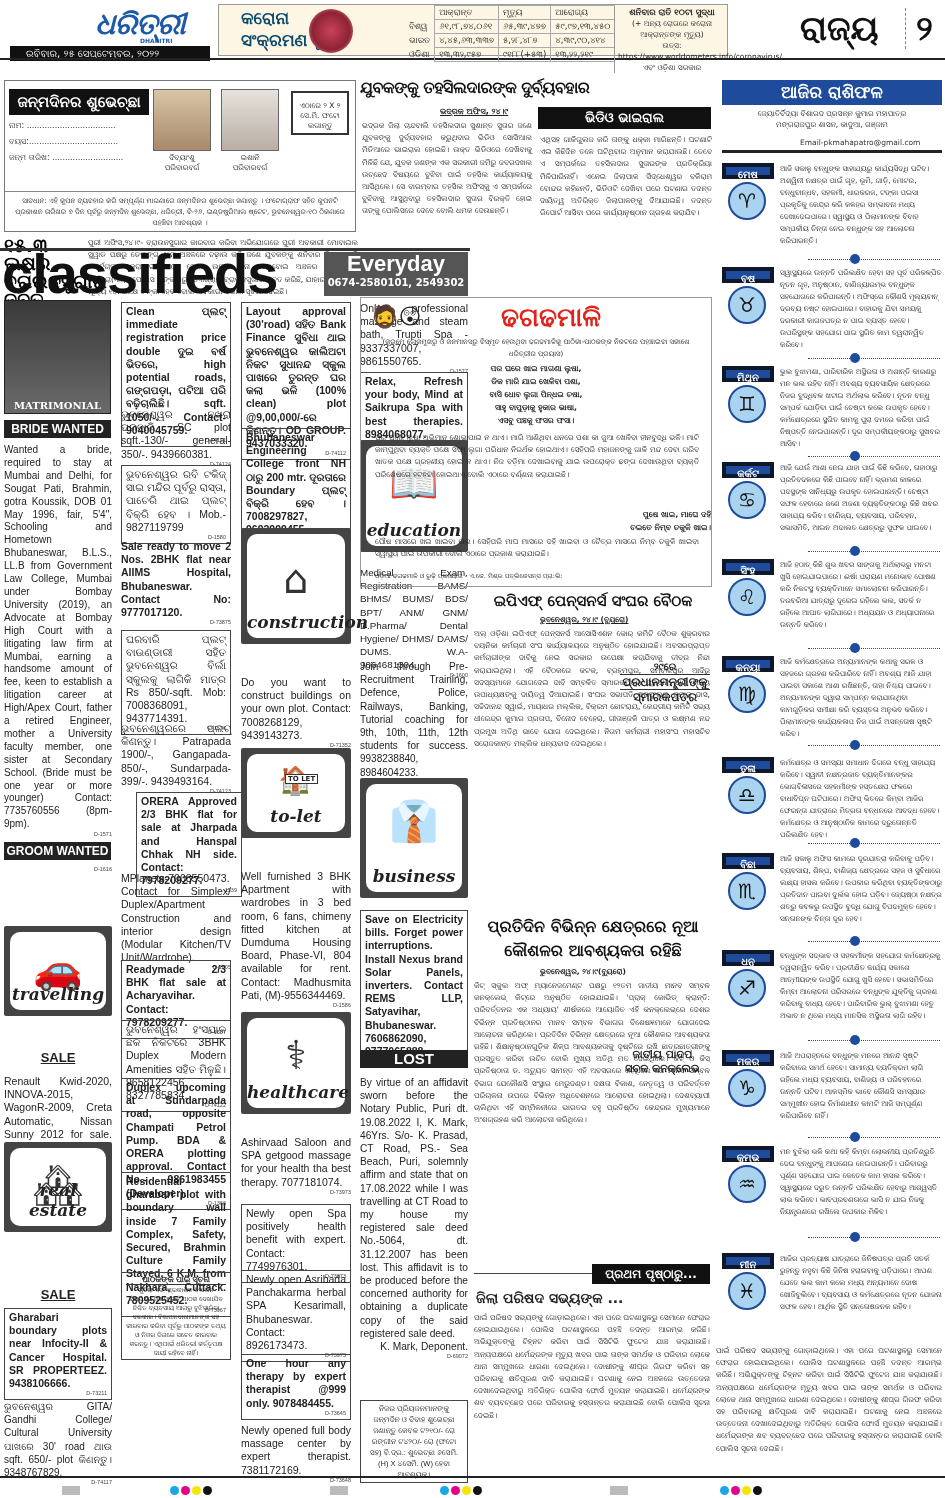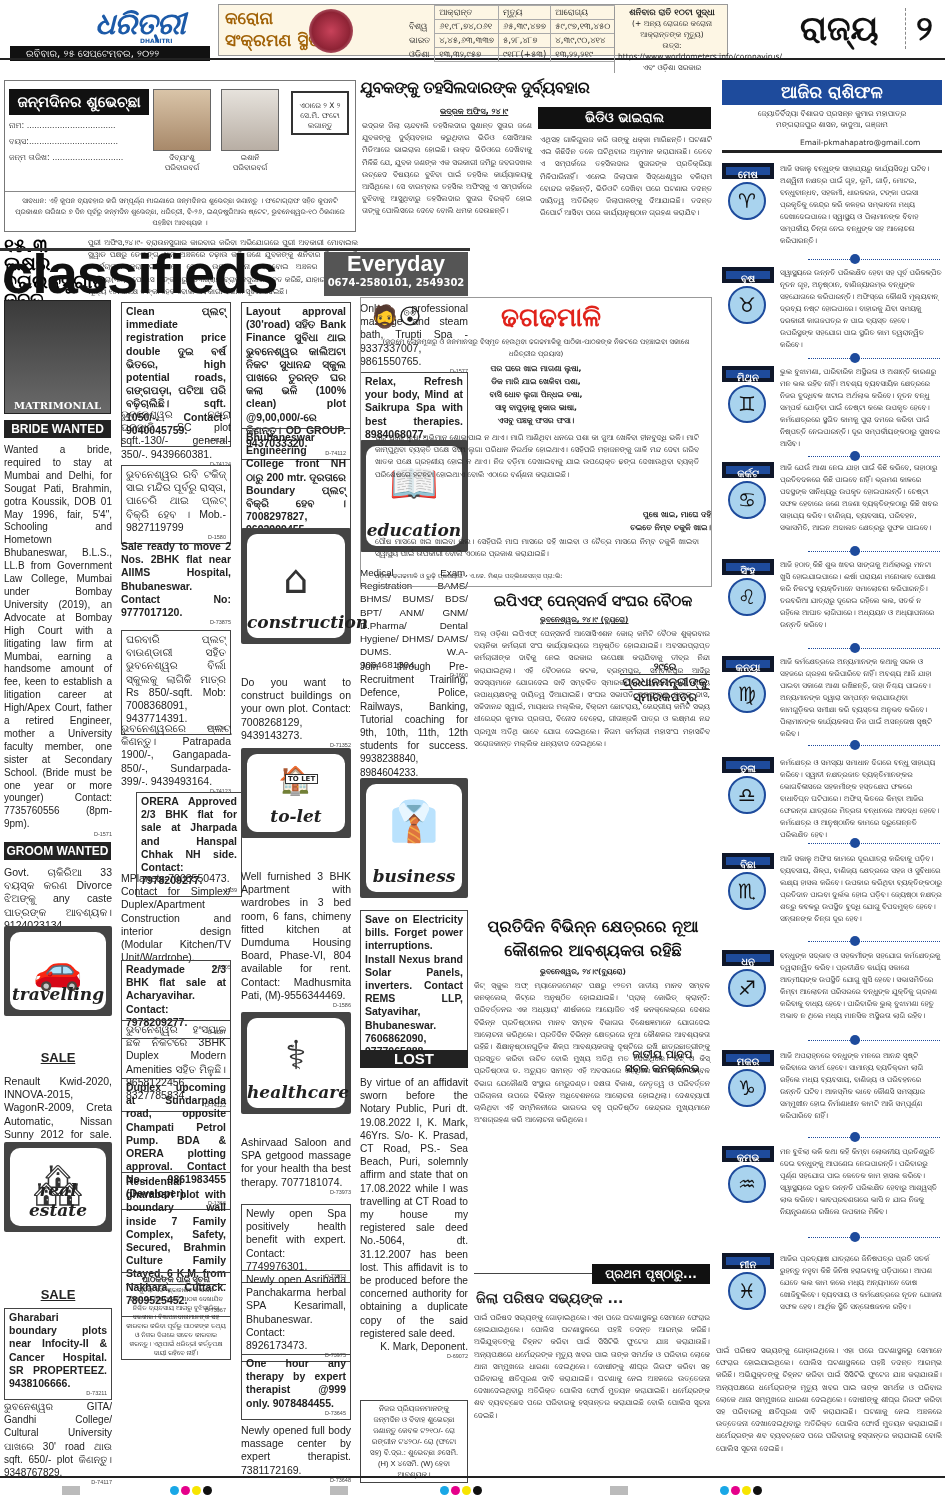--- a/index.html
+++ b/index.html
@@ -3,21 +3,21 @@
 <meta charset="utf-8">
 <style>
 *{box-sizing:border-box;margin:0;padding:0}
 body{width:945px;height:1498px;background:#fff;font-family:"DejaVu Sans",sans-serif;color:#222;position:relative;overflow:hidden}
 .abs{position:absolute}
 .logo{left:95px;top:6px;width:95px;height:34px;color:#1c5aa8;font-size:30px;font-weight:bold;font-style:italic;letter-spacing:-1px}
 .logo-sub{left:140px;top:37px;font-size:6px;color:#1c5aa8;font-weight:bold}
 .dateline{left:10px;top:46px;width:200px;height:15px;background:#111;color:#fff;font-size:10px;padding:2px 0 0 16px}
 .hdr-rule{left:0;top:58px;width:945px;height:2px;background:#222}
 .corona{left:218px;top:4px;width:510px;height:52px;border:1px solid #999;background:#fdf6e4}
-.corona-title{position:absolute;left:6px;top:2px;font-size:17px;font-weight:bold;line-height:22px;color:#a16207}
+.corona-title{position:absolute;left:22px;top:2px;font-size:17px;font-weight:bold;line-height:22px;color:#0c4a6e}
 .virus{position:absolute;left:90px;top:4px;width:44px;height:44px;border-radius:50%;background:radial-gradient(circle,#c8425a 0,#8e2335 60%,#e9b8c0 100%)}
 .ctable{position:absolute;left:186px;top:0;font-size:8.5px;border-collapse:collapse}
 .ctable td{border:1px solid #aaa;padding:1px 4px;height:12px;white-space:nowrap}
 .ctable td.lbl{border:none;padding-right:4px}
 .cnote{position:absolute;left:395px;top:2px;width:112px;font-size:7.5px;line-height:11px;text-align:center;border-left:1px solid #999;padding-left:3px}
 .state{left:800px;top:8px;font-size:34px;font-weight:bold;color:#111}
 .pgnum{left:905px;top:8px;font-size:34px;font-weight:bold;color:#111;border-left:1px dashed #888;padding-left:10px}
 .bday{left:4px;top:80px;width:352px;height:152px;border:1px solid #777}
 .bday-title{position:absolute;left:4px;top:8px;width:140px;height:26px;background:#111;color:#fff;font-size:15px;font-weight:bold;text-align:center;line-height:26px}
 .bday-field{position:absolute;left:4px;font-size:8px;color:#333}
@@ -246,21 +246,21 @@
   <div class="big">Everyday</div>
   <div class="ph">0674-2580101, 2549302</div>
 </div>
 
 <div class="abs matri">
     <div class="matri-cap">MATRIMONIAL</div>
   </div>
 <div class="sec-bar" style="left:4px;top:420px;width:107px;height:18px;font-size:12px;line-height:18px">BRIDE WANTED</div>
 <div class="ad" style="left:4px;top:444px;width:108px;font-size:10px;line-height:12.9px"><span>Wanted a bride, required to stay at Mumbai and Delhi, for Sougat Pati, Brahmin, gotra Koussik, DOB 01 May 1996, fair, 5'4", Schooling and Hometown Bhubaneswar, B.L.S., LL.B from Government Law College, Mumbai under Bombay University (2019), an Advocate at Bombay High Court with a litigating law firm at Mumbai, earning a handsome amount of fee, keen to establish a litigation career at High/Apex Court, father a retired Engineer, mother a University faculty member, one sister at Secondary School. (Bride must be one year or more younger) Contact: 7735760556 (8pm-9pm).</span><span class="code">D-1571</span></div>
 <div class="sec-bar" style="left:4px;top:842px;width:107px;height:18px;font-size:12px;line-height:18px">GROOM WANTED</div>
-<div class="ad" style="left:4px;top:866px;width:108px"><span>Govt. ଚାକିରିଆ 33 ବୟସ୍କ କରଣ Divorce ଝିଅଙ୍କୁ any caste ପାତ୍ରଙ୍କ ଆବଶ୍ୟକ। 9124023134.</span><span class="code">D-1616</span></div>
+<div class="ad" style="left:4px;top:866px;width:108px"><span class="code">D-1616</span></div>
 <div class="img-box" style="left:4px;top:926px;width:108px;height:90px">
     <div class="img-inner">
       <div class="img-glyph">🚗</div>
       <div class="img-cap">travelling</div>
     </div>
   </div>
 <div class="sale-h" style="left:4px;top:1050px;width:108px">SALE</div>
 <div class="ad" style="left:4px;top:1075px;width:108px"><span>Renault Kwid-2020, INNOVA-2015, WagonR-2009, Creta Automatic, Nissan Sunny 2012 for sale. 9861194627, 7381091234.</span><span class="code">D-74120</span></div>
 <div class="img-box" style="left:4px;top:1142px;width:108px;height:90px">
     <div class="img-inner">

